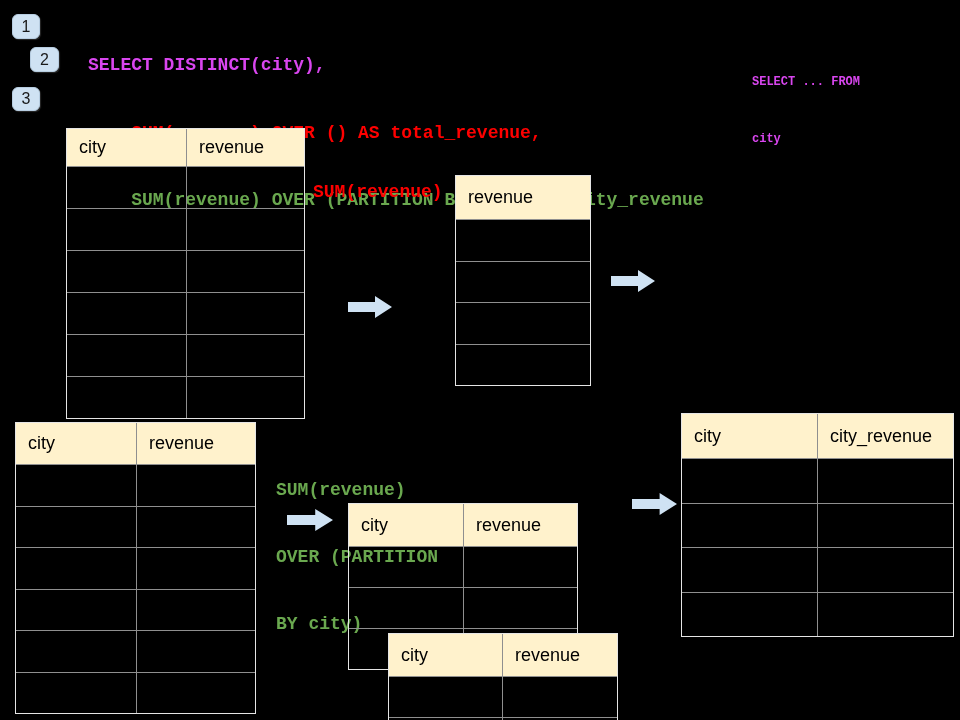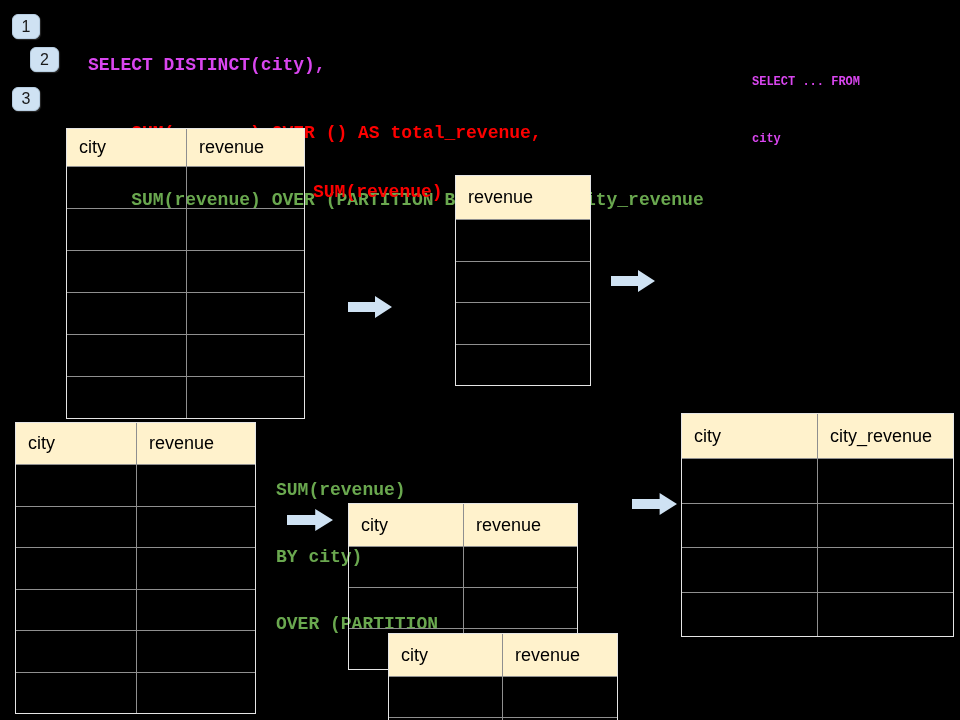--- a/index.html
+++ b/index.html
@@ -112,22 +112,22 @@
   <div>SELECT ... FROM</div>
   <div>city</div>
 </div>
 
 <div class="code ann-total c-red">
   <div>SUM(revenue)</div>
 </div>
 
 <div class="code ann-part c-green">
   <div>SUM(revenue)</div>
+  <div>OVER (PARTITION</div>
   <div>BY city)</div>
-  <div>OVER (PARTITION</div>
 </div>
 
 <div class="dtable t-a">
   <div class="thead">
     <div class="thcell c0">city</div>
     <div class="thcell c1">revenue</div>
   </div>
 <div class="trow">
       <div class="tcell c0"></div>
       <div class="tcell c1"></div>

